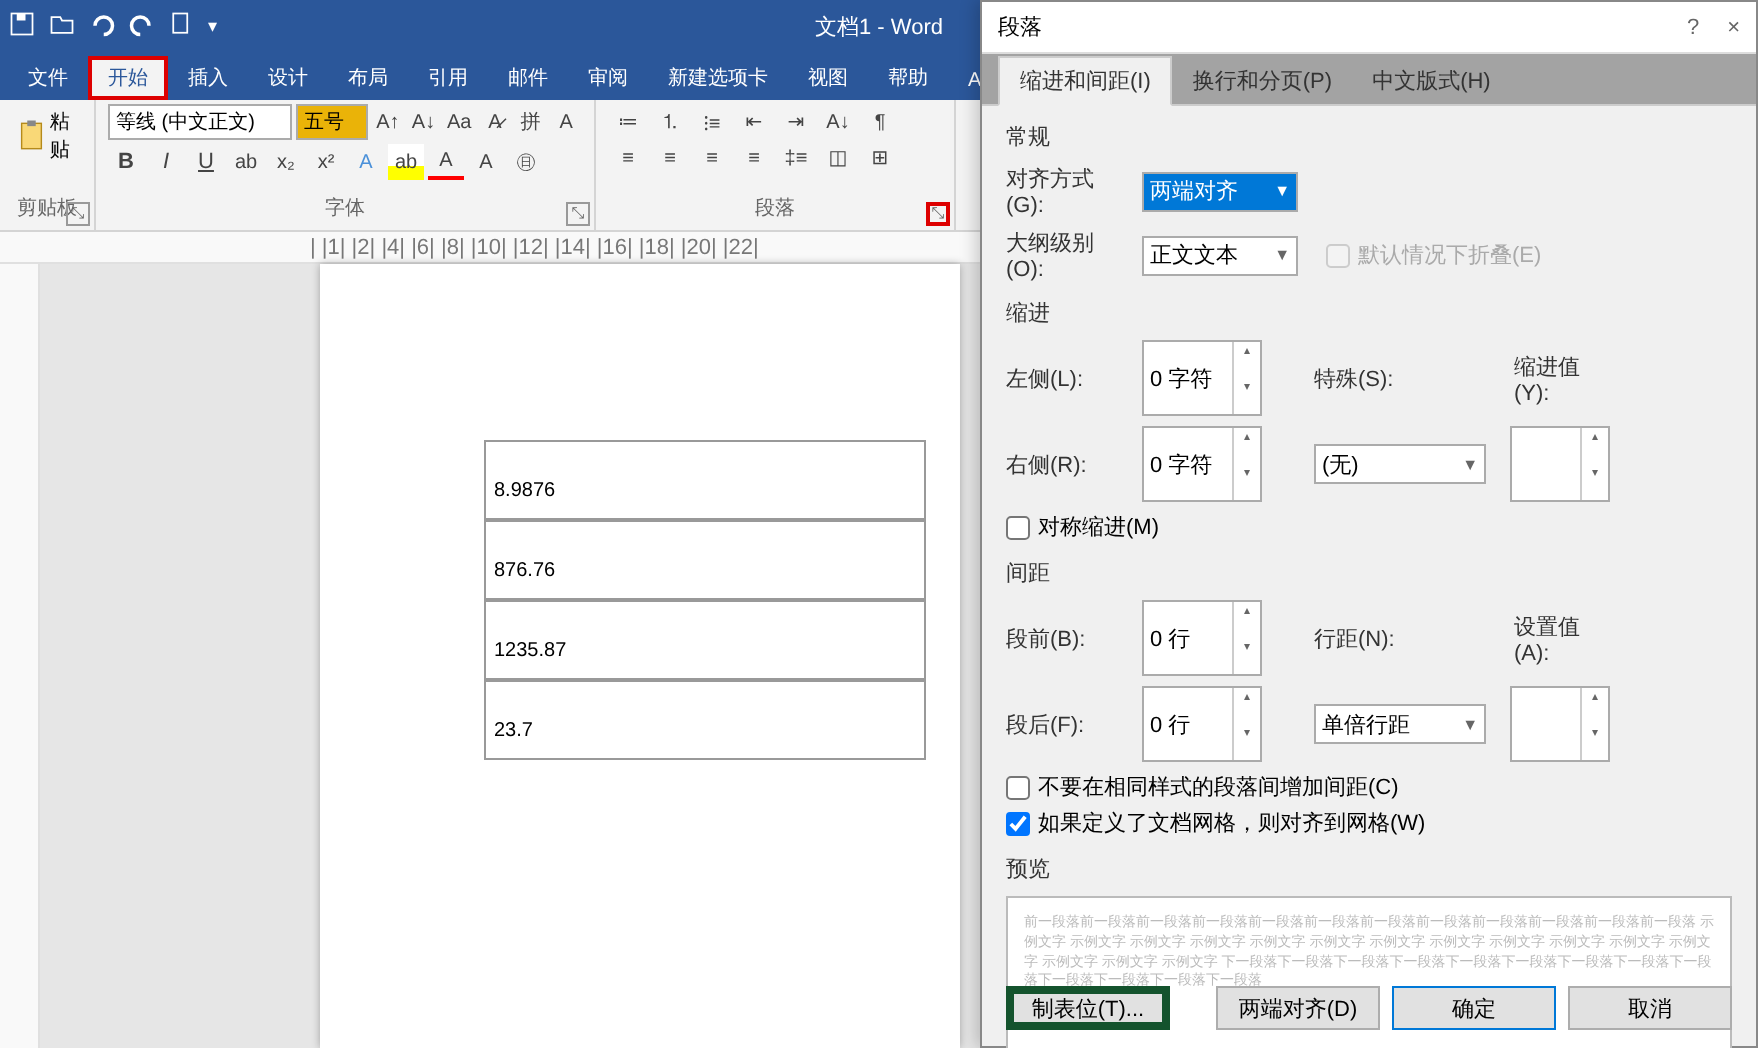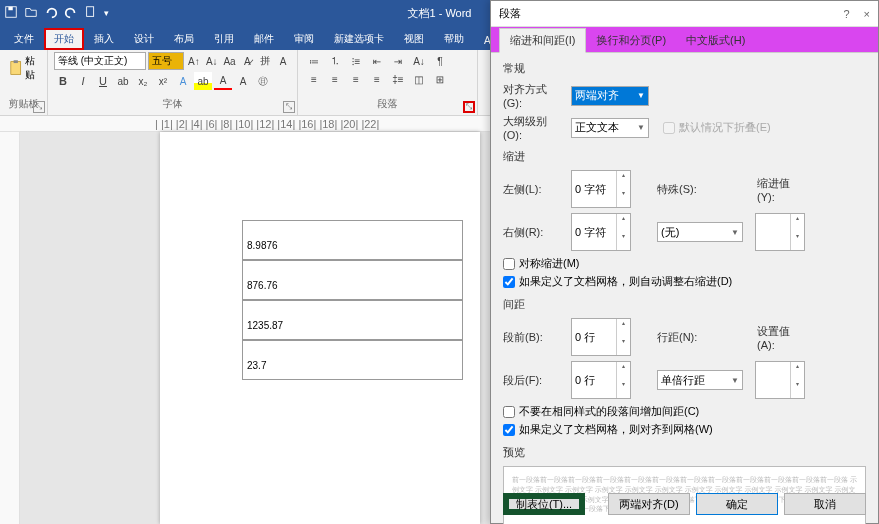--- a/index.html
+++ b/index.html
@@ -29,42 +29,42 @@
 .rulerbar{height:16px;background:#f9f9f9;border-bottom:1px solid #e0e0e0;position:relative;font-size:8px;color:#777;overflow:hidden}
 .rulerbar .ticks{position:absolute;left:155px;top:2px;white-space:nowrap;letter-spacing:0}
 .doc-area{position:absolute;top:132px;left:0;width:490px;bottom:0;background:#e6e6e6;display:flex}
 .vruler{width:20px;background:#f9f9f9;border-right:1px solid #e0e0e0;font-size:8px;color:#777;writing-mode:vertical-lr}
 .page{position:absolute;left:160px;top:0;width:320px;height:392px;background:#fff;box-shadow:0 0 4px rgba(0,0,0,.3)}
 .tbl{position:absolute;left:82px;top:88px;border-left:1px solid #999}
 .tbl-row{width:220px;height:17px;border:1px solid #999;border-left:none;padding:19px 4px;font-size:10px}
 .dialog{position:absolute;right:0;top:0;width:389px;height:524px;background:#f0f0f0;border:1px solid #888;box-shadow:-2px 0 8px rgba(0,0,0,.2)}
 .dlg-title{height:26px;background:#fff;border-bottom:1px solid #ddd;display:flex;align-items:center;padding:0 8px;justify-content:space-between}
 .dlg-title-r{display:flex;gap:14px;color:#666}
-.dlg-tabs{height:26px;display:flex;align-items:flex-end;padding-left:8px;background:#d946ef;border-bottom:1px solid #ccc}
+.dlg-tabs{height:26px;display:flex;align-items:flex-end;padding-left:8px;background:#a3a3a3;border-bottom:1px solid #ccc}
 .dlg-tab{padding:4px 10px;font-size:11px;color:#333;cursor:pointer}
 .dlg-tab.active{background:#f0f0f0;border:1px solid #ccc;border-bottom:1px solid #f0f0f0;margin-bottom:-1px}
 .dlg-body{padding:8px 12px}
 .sect{margin-bottom:8px}
 .sect-h{font-size:11px;color:#333;margin-bottom:6px}
 .frow{display:flex;align-items:center;margin-bottom:5px;gap:6px}
 .flabel{width:62px;text-align:left;font-size:11px;color:#333}
 .flabel2{width:50px;font-size:11px;color:#333}
 .combo{height:20px;border:1px solid #ababab;background:#fff;padding:0 3px;font-size:11px;display:flex;align-items:center;justify-content:space-between}
 .combo.sel{background:#0078d7;color:#fff}
 .combo .arr{font-size:8px;color:#666;margin-left:4px}
 .combo.sel .arr{color:#fff}
 .spin{width:60px;height:38px;border:1px solid #ababab;background:#fff;display:flex;align-items:center;padding:0 3px;font-size:11px;position:relative}
 .spin .spn-arr{position:absolute;right:0;top:0;width:14px;height:100%;border-left:1px solid #ccc;display:flex;flex-direction:column}
 .spin .spn-arr div{flex:1;font-size:6px;text-align:center;color:#666}
 .chk{display:flex;align-items:center;gap:4px;font-size:11px;margin-bottom:3px}
 .chk input{width:12px;height:12px}
 .preview-box{height:96px;border:1px solid #bbb;background:#fff;padding:8px;font-size:7px;color:#bbb;line-height:1.4;overflow:hidden}
 .dlg-foot{position:absolute;bottom:8px;left:12px;right:12px;display:flex;justify-content:space-between;align-items:center}
 .dbtn{width:82px;height:22px;border:1px solid #adadad;background:#e1e1e1;font-size:11px;display:flex;align-items:center;justify-content:center;cursor:pointer}
-.dbtn.hl{border:6px solid #14532d}
+.dbtn.hl{border:4px solid #14532d}
 .dbtn.primary{border:1px solid #0078d7}
 .dlg-foot-r{display:flex;gap:6px}
 </style>
 </head>
 <body>
 
 <div class="titlebar">
   <div class="qat">
     <span><svg viewBox="0 0 16 16">
           <rect x="2" y="2" width="12" height="12" fill="none" stroke="#fff"></rect>
@@ -258,24 +258,20 @@
             <div class="spn-arr">
               <div>▴</div>
               <div>▾</div>
             </div>
           </div>
       </div>
       <label class="chk">
           <input type="checkbox" style="">
           <span>对称缩进(M)</span>
         </label>
-      <label class="chk">
-          <input type="checkbox" checked="" style="">
-          <span>如果定义了文档网格，则自动调整右缩进(D)</span>
-        </label>
     </div>
     <div class="sect">
       <div class="sect-h">间距</div>
       <div class="frow">
         <span class="flabel">段前(B):</span>
         <div class="spin">
             <span>0 行</span>
             <div class="spn-arr">
               <div>▴</div>
               <div>▾</div>

